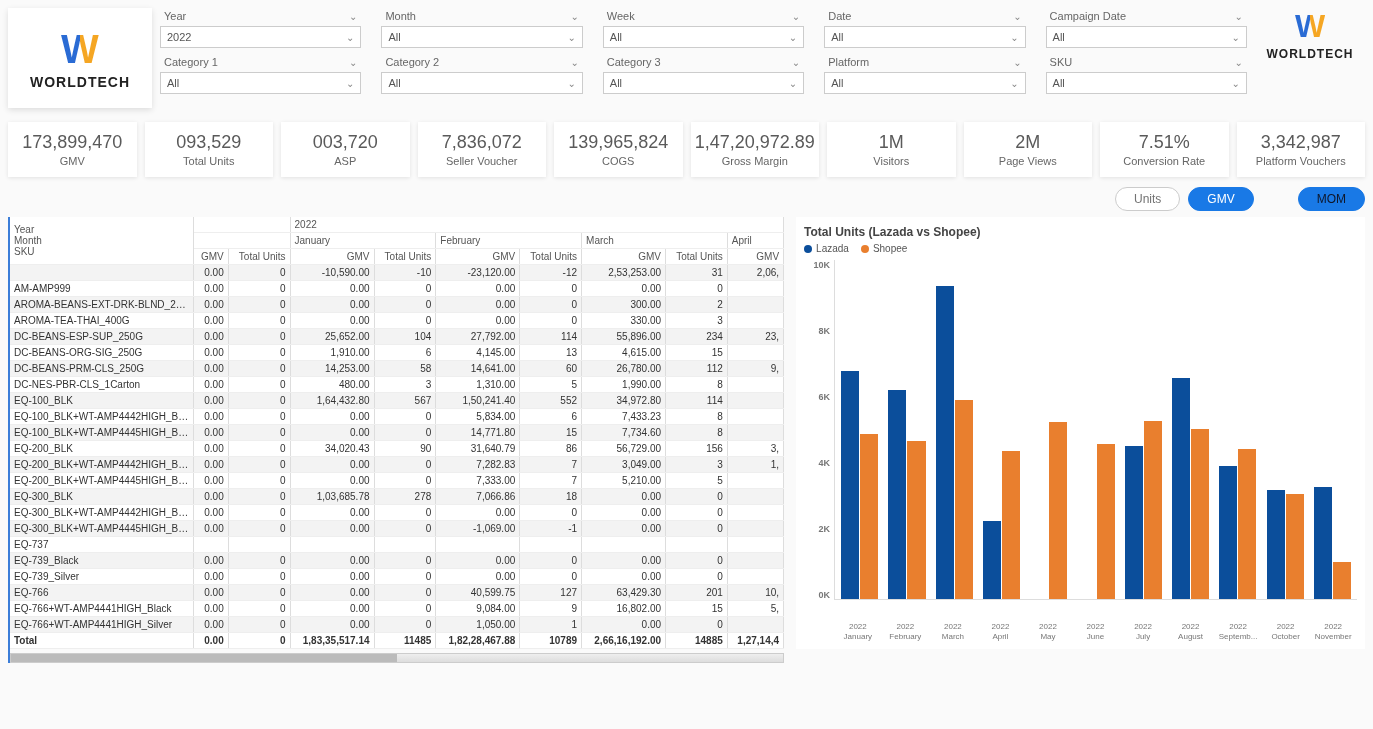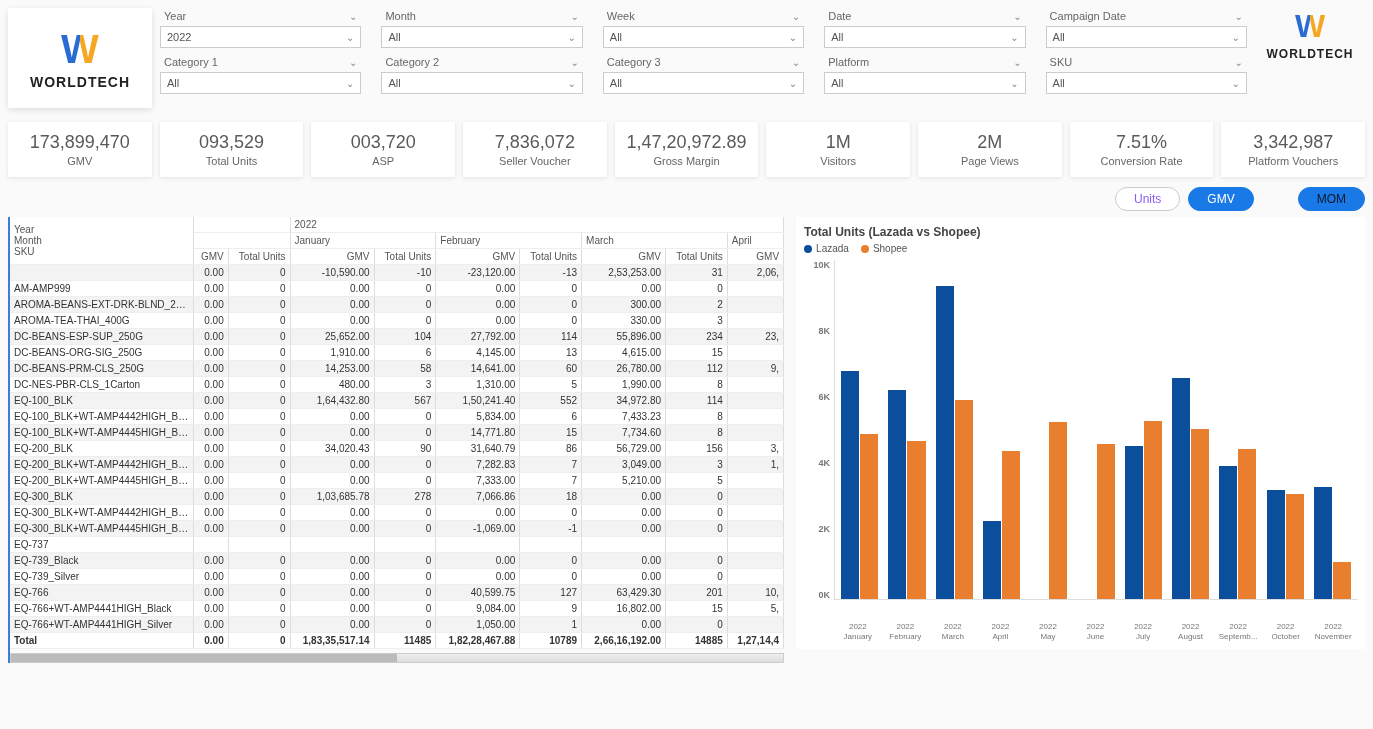--- a/index.html
+++ b/index.html
@@ -15,21 +15,21 @@
 .chev { color: #888; font-size: 10px; }
 .logo-small { width: 110px; display: flex; flex-direction: column; align-items: center; justify-content: center; }
 .small-w { font-size: 32px; font-weight: 800; background: linear-gradient(90deg, #2a6bd4 0%, #2a6bd4 50%, #f5a623 50%, #f5a623 100%); -webkit-background-clip: text; -webkit-text-fill-color: transparent; background-clip: text; }
 
 .kpi-row { display: flex; gap: 8px; margin-top: 14px; }
 .kpi-card { flex: 1; background: #fff; box-shadow: 0 1px 4px rgba(0,0,0,0.1); padding: 10px 4px; text-align: center; }
 .kpi-value { font-size: 18px; color: #5a5a5a; font-weight: 400; }
 .kpi-label { font-size: 11px; color: #666; margin-top: 2px; }
 
 .toggle-row { display: flex; justify-content: flex-end; gap: 8px; margin-top: 10px; }
-.toggle-btn { border-radius: 16px; padding: 4px 18px; font-size: 12px; cursor: pointer; border: 1px solid #ccc; background: #fff; color: #8b5cf6; }
+.toggle-btn { border-radius: 16px; padding: 4px 18px; font-size: 12px; cursor: pointer; border: 1px solid #ccc; background: #fff; color: #737373; }
 .toggle-btn.active { background: #1979e6; color: #fff; border-color: #1979e6; }
 .toggle-btn.secondary { background: #1979e6; color: #0f172a; border-color: #1979e6; margin-left: 36px; }
 
 .main-split { display: flex; gap: 12px; margin-top: 6px; align-items: flex-start; }
 .table-wrap { flex: 1.4; border-left: 2px solid #3b7dd8; overflow-x: auto; max-width: 790px; }
 table { border-collapse: collapse; width: 100%; font-size: 10px; }
 th, td { border-right: 1px solid #ddd; border-bottom: 1px solid #eee; padding: 2px 4px; white-space: nowrap; }
 th { background: #fff; font-weight: 400; text-align: left; color: #555; }
 .numcol { text-align: right; }
 tbody tr:nth-child(odd) { background: #f3f3f3; }
@@ -179,20 +179,24 @@
       <div class="kpi-value">093,529</div>
       <div class="kpi-label">Total Units</div>
     </div>
     <div class="kpi-card">
       <div class="kpi-value">003,720</div>
       <div class="kpi-label">ASP</div>
     </div>
     <div class="kpi-card">
       <div class="kpi-value">7,836,072</div>
       <div class="kpi-label">Seller Voucher</div>
+    </div>
+    <div class="kpi-card">
+      <div class="kpi-value">139,965,824</div>
+      <div class="kpi-label">COGS</div>
     </div>
     <div class="kpi-card">
       <div class="kpi-value">1,47,20,972.89</div>
       <div class="kpi-label">Gross Margin</div>
     </div>
     <div class="kpi-card">
       <div class="kpi-value">1M</div>
       <div class="kpi-label">Visitors</div>
     </div>
     <div class="kpi-card">
@@ -248,21 +252,21 @@
         </tr>
       </thead>
       <tbody id="tbody">
           <tr>
             <td class="sku-col"></td>
             <td class="numcol">0.00</td>
             <td class="numcol">0</td>
             <td class="numcol">-10,590.00</td>
             <td class="numcol">-10</td>
             <td class="numcol">-23,120.00</td>
-            <td class="numcol">-13</td>
+            <td class="numcol">-12</td>
             <td class="numcol">2,53,253.00</td>
             <td class="numcol">31</td>
             <td class="numcol">2,06,</td>
           </tr>
           <tr>
             <td class="sku-col">AM-AMP999</td>
             <td class="numcol">0.00</td>
             <td class="numcol">0</td>
             <td class="numcol">0.00</td>
             <td class="numcol">0</td>

